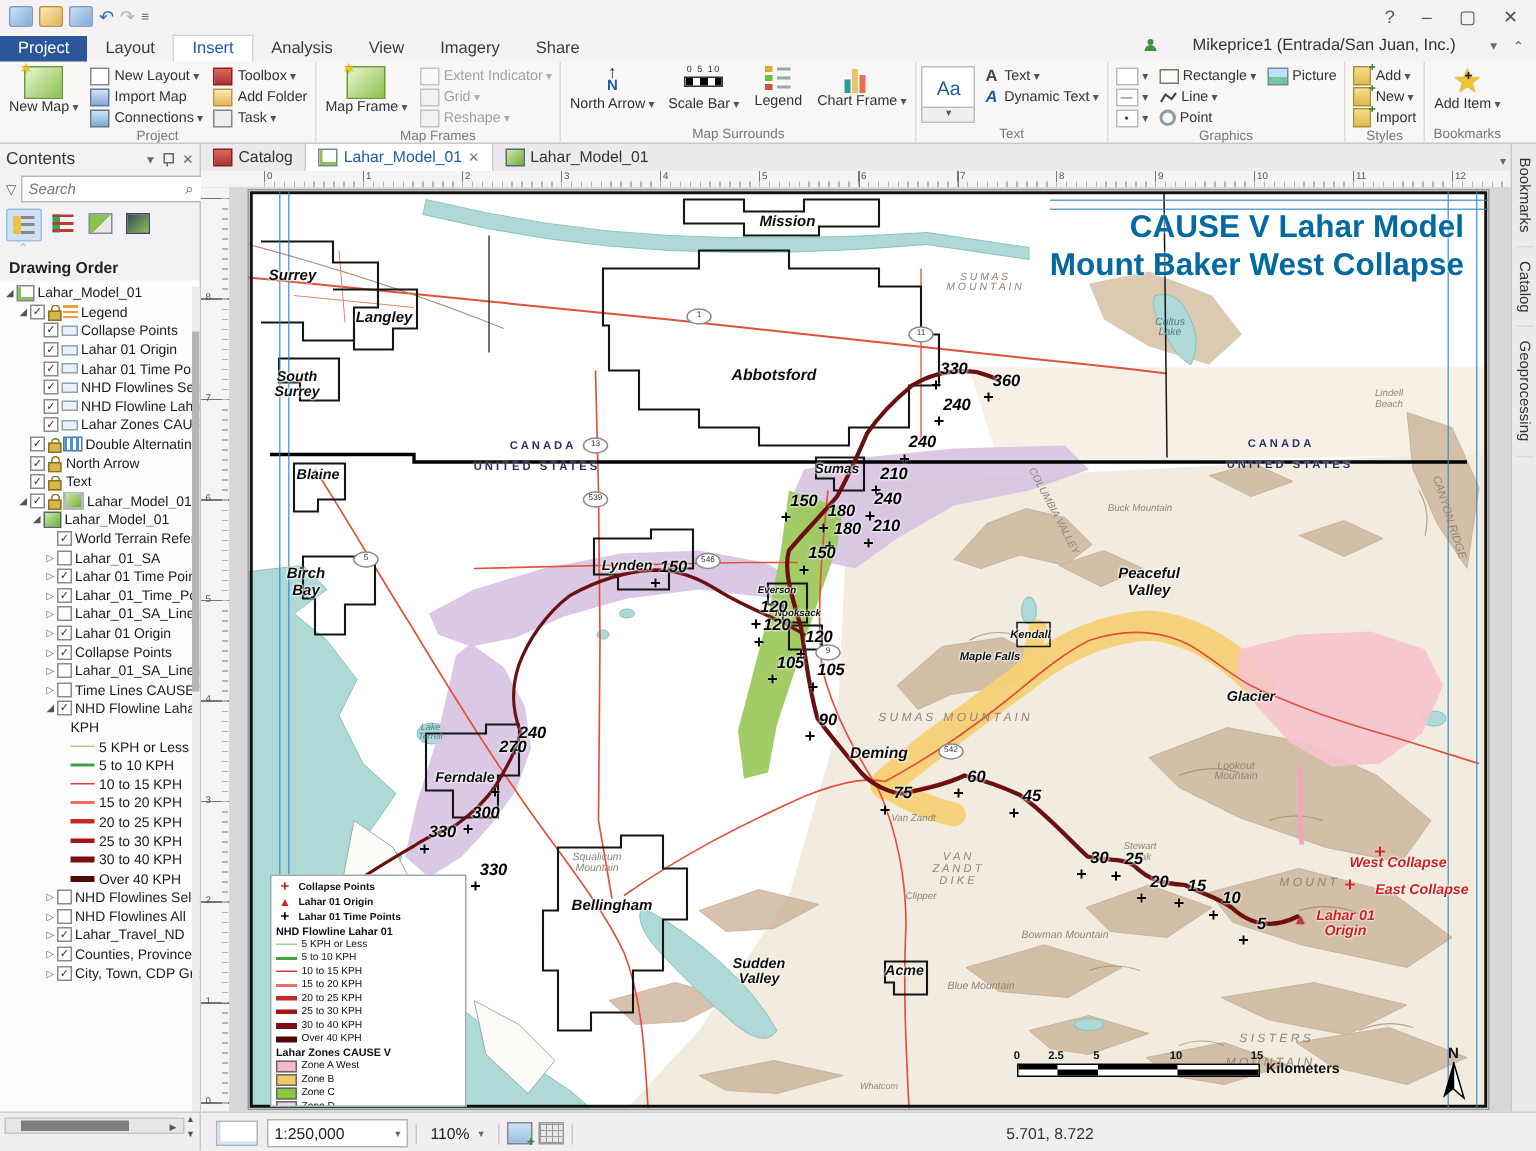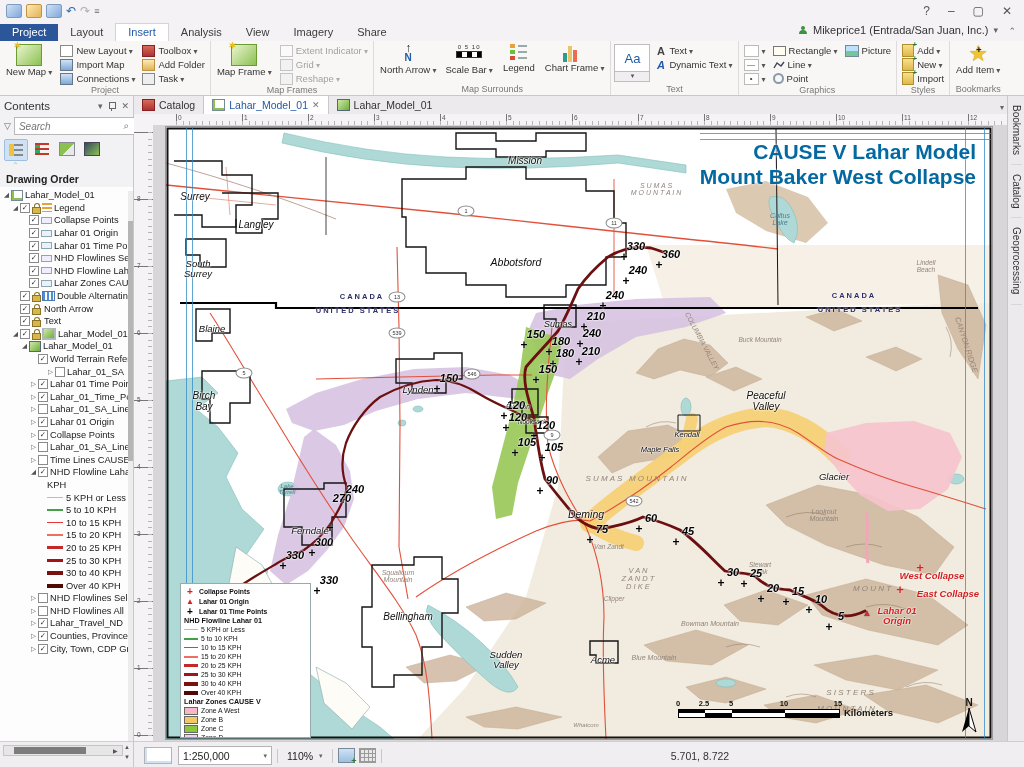--- a/index.html
+++ b/index.html
@@ -12,21 +12,21 @@
   .qat .qi.folder{background:linear-gradient(135deg,#ffe9b0,#e0b35a);border-color:#bf9440;}
   .qat .arrow{color:#2d6ab0;font-size:12px;line-height:10px;}
   .qat .dim{color:#b0aeb0;}
   #win-title{position:absolute;left:0;right:0;text-align:center;font-size:11px;color:#444;}
   .winbtns{margin-left:auto;display:flex;align-items:center;gap:18px;padding-right:12px;z-index:2;color:#555;font-size:12px;}
   
   #tabrow{height:19px;display:flex;align-items:flex-end;background:#f4f2f4;position:relative;}
   .rtab{padding:2px 12px 3px;font-size:11px;color:#3b3b3b;cursor:pointer;}
   .rtab.backstage{background:#2b579a;color:#fff;}
   .rtab.active{background:#fff;color:#1f5aa8;border:1px solid #d5d3d5;border-bottom:none;}
-  #user-chip{position:absolute;right:26px;top:2px;display:flex;align-items:center;gap:5px;color:#333;}
+  #user-chip{position:absolute;right:26px;top:2px;display:flex;align-items:center;gap:23px;color:#333;}
   .person{width:9px;height:9px;position:relative;}
   .person::before{content:"";position:absolute;left:2.5px;top:0;width:4px;height:4px;border-radius:50%;background:#3f9140;}
   .person::after{content:"";position:absolute;left:0.5px;top:4.5px;width:8px;height:4px;border-radius:4px 4px 0 0;background:#3f9140;}
   .chev{color:#666;font-size:9px;}
   #ribbon-collapse{position:absolute;right:8px;top:4px;color:#666;font-size:9px;}
   
   #ribbon{height:54px;background:#f8f7f6;border-bottom:1px solid #c9c7c9;display:flex;}
   .rgroup{display:flex;flex-direction:column;border-right:1px solid #dddbdd;padding:1px 3px 0;}
   .rgroup .content{display:flex;flex:1;gap:3px;align-items:stretch;}
   .rgroup .glabel{text-align:center;font-size:9px;color:#777;padding:0 2px 1px;}
@@ -133,21 +133,21 @@
   .hrn{position:absolute;top:0;font-size:6.5px;color:#555;}
   #vruler{position:absolute;left:0;top:11px;width:19px;bottom:0;background:#f5f3f5;border-right:1px solid #c9c7c9;
     background-image:repeating-linear-gradient(180deg,#b5b5b5 0 1px,transparent 1px 6.7px),repeating-linear-gradient(180deg,#777 0 1px,transparent 1px 67px);
     background-position:14px 7px,0 7px;background-size:4px 100%,19px 100%;background-repeat:no-repeat;}
   .vrn{position:absolute;left:3px;font-size:6.5px;color:#555;}
   #canvas{position:absolute;left:19px;top:11px;right:0;bottom:0;background:#d8d6d8;}
   #page{position:absolute;left:13px;top:2px;width:826px;height:612px;background:#fff;outline:1px solid #9a9a9a;}
   #map-svg{position:absolute;inset:0;}
   .mlayer{position:absolute;inset:0;pointer-events:none;}
   .mlbl{position:absolute;transform:translate(-50%,-50%);white-space:pre;text-align:center;line-height:1.05;}
-  .city{font-weight:normal;font-style:italic;color:#0d0d0d;text-shadow:0 0 2px #fff,0 0 2px #fff,0 0 2px #fff;margin-top:12px;}
+  .city{font-weight:bold;font-style:italic;color:#0d0d0d;text-shadow:0 0 2px #fff,0 0 2px #fff,0 0 2px #fff;}
   .terr{font-style:italic;color:#93857a;}
   .wat{font-style:italic;color:#4e7d94;}
   .redlbl{font-weight:bold;font-style:italic;color:#cf1f1f;font-size:9.5px;text-shadow:0 0 2px #fff,0 0 2px #fff;}
   .redcross{color:#d92020;font-weight:bold;font-size:13px;text-shadow:0 0 1px #fff;}
   .tri{color:#d32f2f;font-size:9px;text-shadow:0 0 1px #000;}
   .borderlbl{font-weight:bold;color:#2e2e66;letter-spacing:2px;font-size:7.5px;text-shadow:0 0 2px #fff;}
   .tpn{font-weight:bold;font-style:italic;font-size:11px;color:#000;text-shadow:0 0 2px #fff,0 0 2px #fff;}
   .tpc{font-weight:bold;font-size:12px;color:#000;text-shadow:0 0 1px #fff;}
   .shield{position:absolute;transform:translate(-50%,-50%);width:15px;height:9px;background:#fff;border:1px solid #8a8a8a;border-radius:50%;font-size:5.5px;text-align:center;line-height:9px;color:#333;}
   #map-title{position:absolute;right:16px;top:12px;text-align:right;font-weight:bold;font-size:21px;line-height:25px;color:#0369a1;text-shadow:0 0 3px #fff;}
@@ -535,21 +535,21 @@
         <div class="trow" style="padding-left: 20px;">
           <span class="texp">◢</span>
           <span class="tic map"></span>
           <span class="tlabel">Lahar_Model_01</span>
         </div>
         <div class="trow" style="padding-left: 29px;">
           <span class="texp"></span>
           <span class="tcb">✓</span>
           <span class="tlabel">World Terrain Refere</span>
         </div>
-        <div class="trow" style="padding-left: 46px;">
+        <div class="trow" style="padding-left: 29px;">
           <span class="texp">▷</span>
           <span class="tcb"></span>
           <span class="tlabel">Lahar_01_SA</span>
         </div>
         <div class="trow" style="padding-left: 29px;">
           <span class="texp">▷</span>
           <span class="tcb">✓</span>
           <span class="tlabel">Lahar 01 Time Point</span>
         </div>
         <div class="trow" style="padding-left: 29px;">

